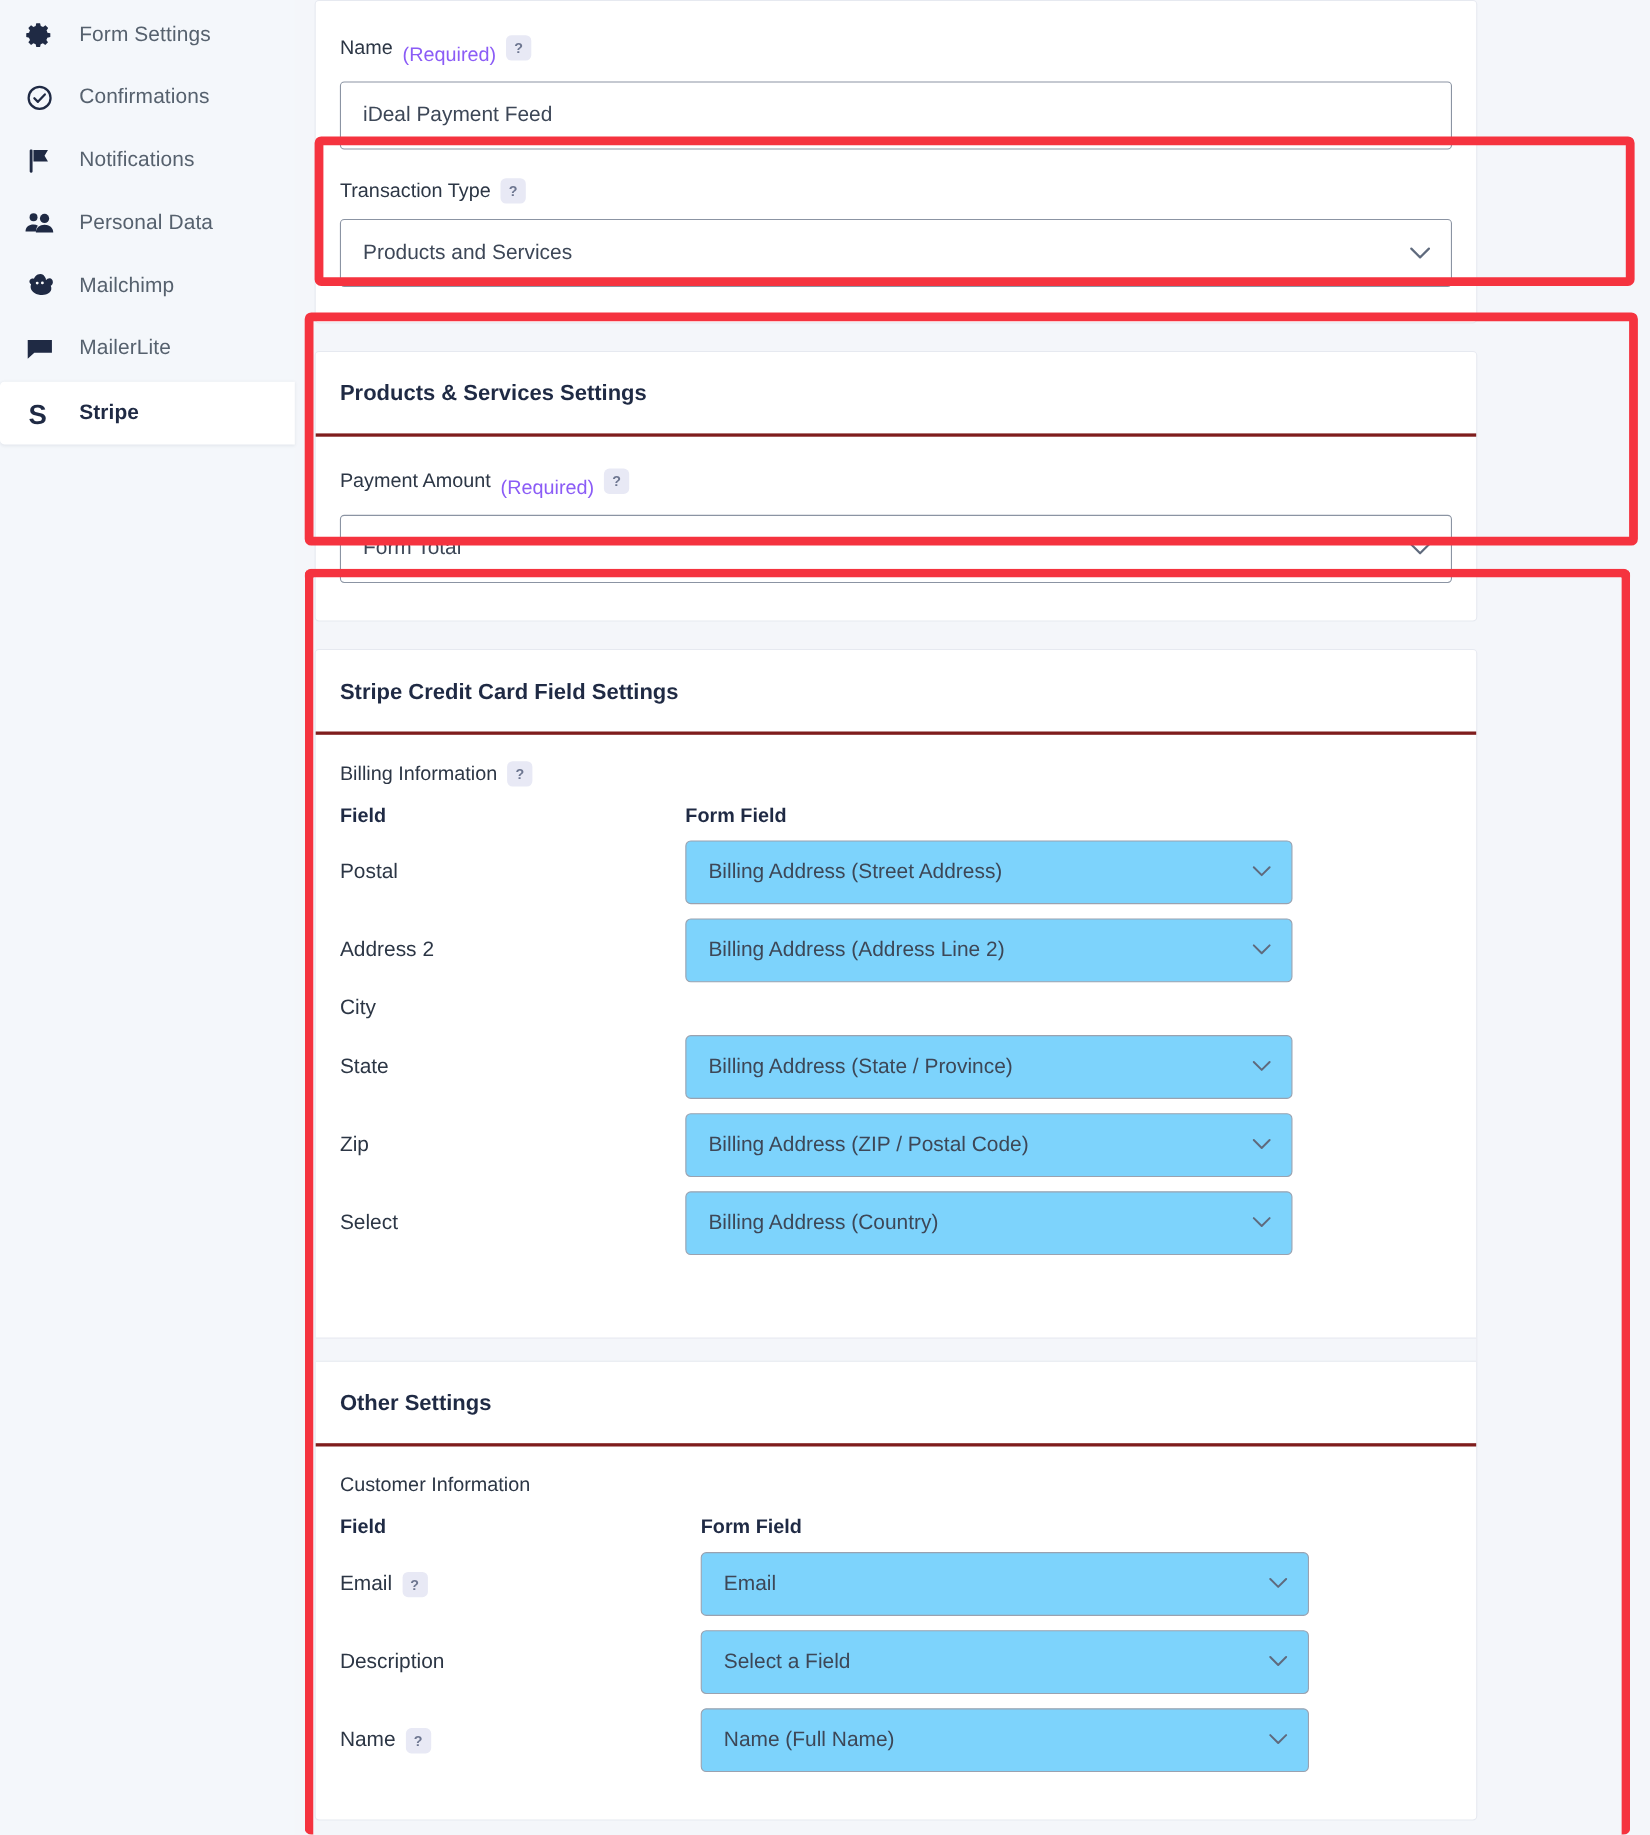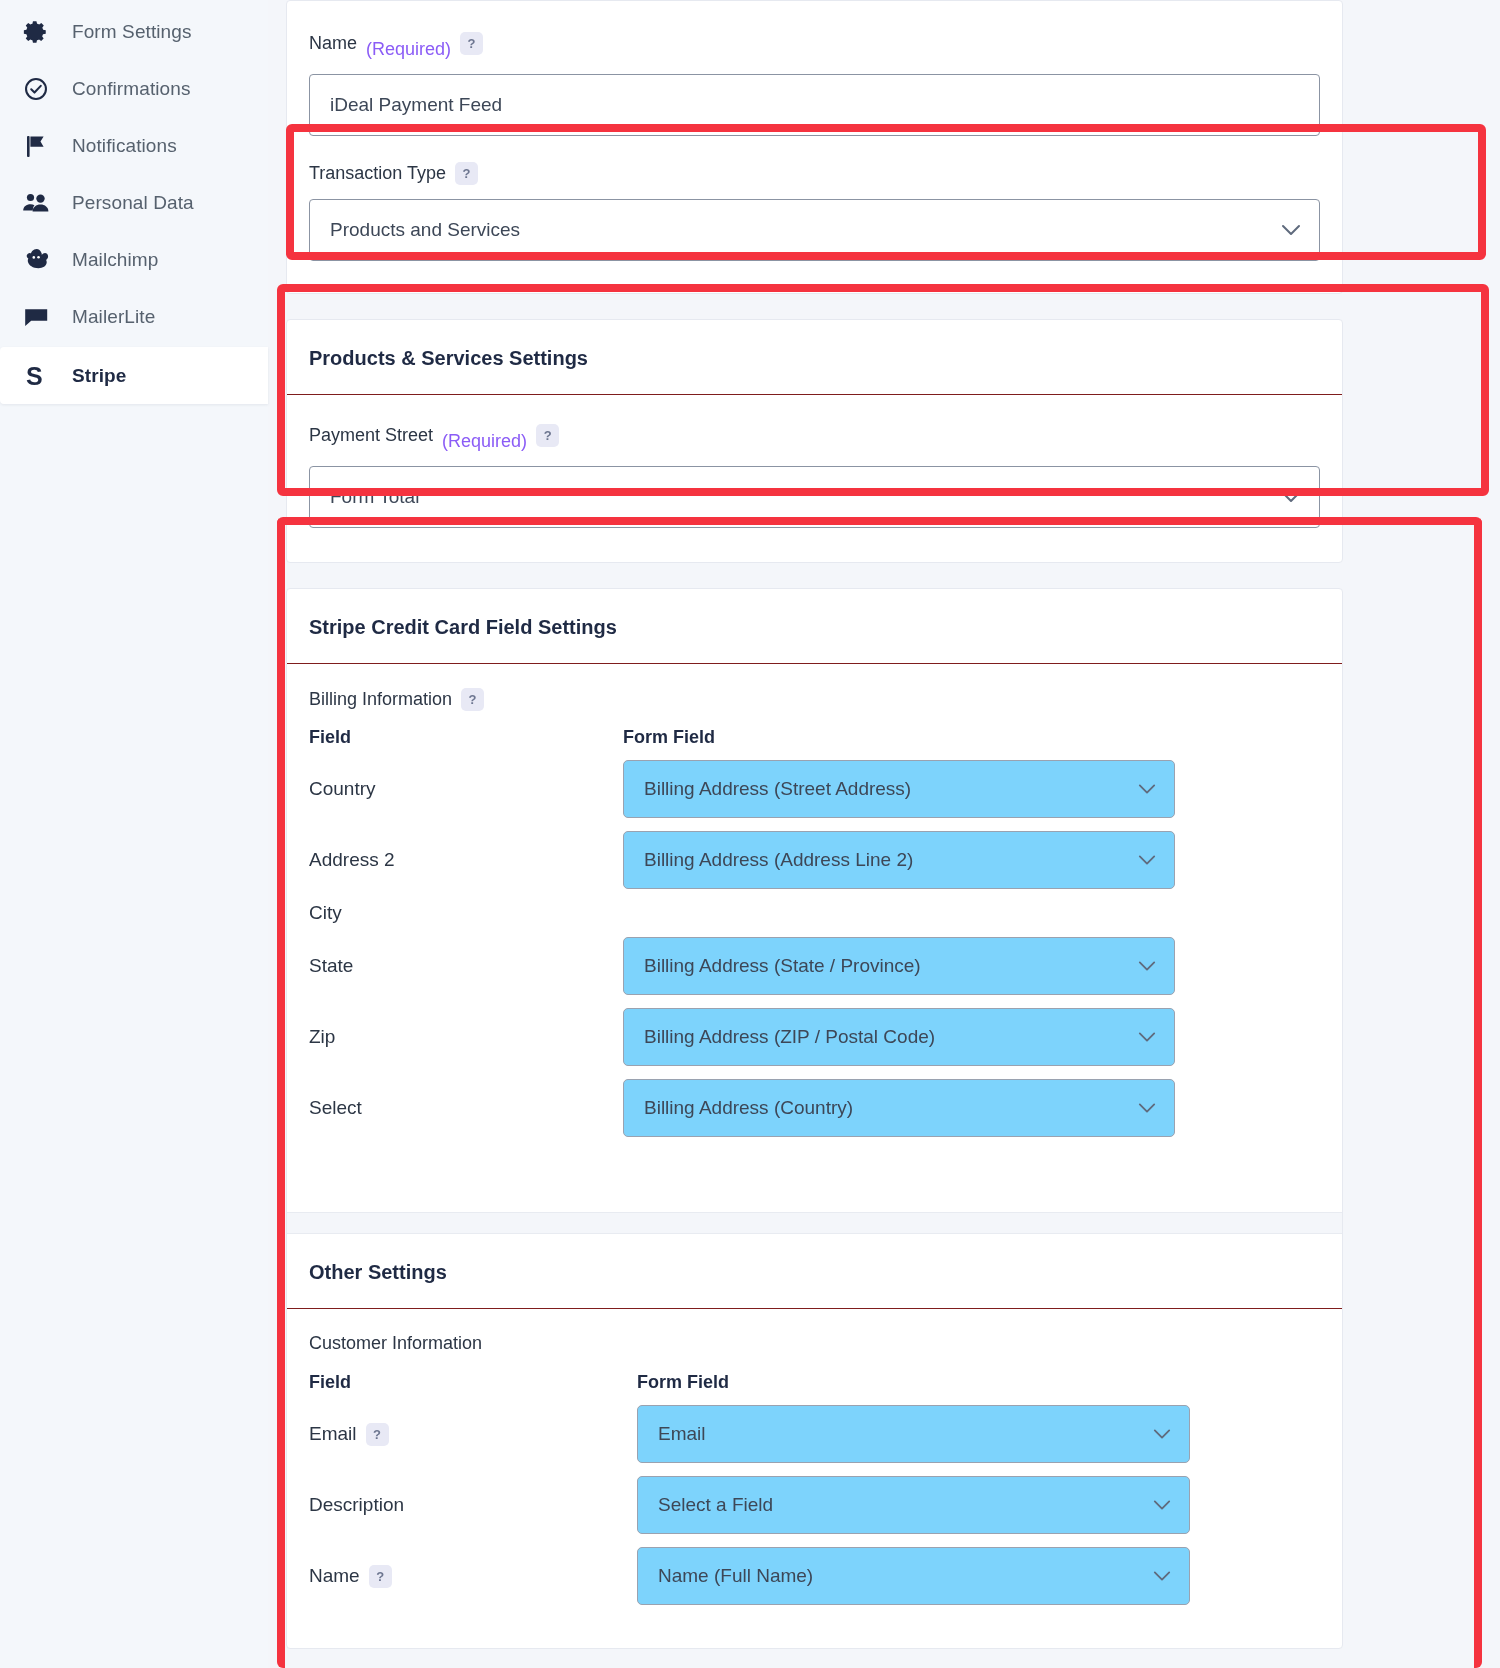--- a/index.html
+++ b/index.html
@@ -51,21 +51,21 @@
   }
   .card {
     background: #fff;
     border: 1px solid #e6e9f0;
     border-radius: 4px;
   }
   .card + .card { margin-top: 12px; }
 
   .card-head {
     padding: 27px 22px 24px 22px;
-    border-bottom: 1px solid #7f1d1d;
+    border-bottom: 3px solid #7f1d1d;
     font-size: 20px;
     color: #1f2a44;
     font-weight: bold;
   }
   .card-body { padding: 24px 22px 30px 22px; }
 
   .fld { margin-bottom: 4px; }
   .fld-label {
     font-size: 18px;
     color: #2c3645;
@@ -267,21 +267,21 @@
           </span>
         </div>
       </div>
     </section>
 
     <section class="card" style="margin-top:25px;">
       <div class="card-head">Products &amp; Services Settings</div>
       <div class="card-body">
         <div class="fld">
           <div class="fld-label">
-            <span>Payment Street</span>
+            <span>Payment Amount</span>
             <span class="req">(Required)</span>
             <span class="helpbadge">?</span>
           </div>
           <div class="selin">
             <span>Form Total</span>
             <span class="chev">
               <svg width="20" height="13" viewBox="0 0 20 13" fill="none" stroke="#5f6a7d" stroke-width="2" stroke-linecap="round" stroke-linejoin="round">
                   <path d="M2 2.5l8 8 8-8"></path>
                 </svg>
             </span>
@@ -298,21 +298,21 @@
           <span>Billing Information</span>
           <span class="helpbadge">?</span>
         </div>
 
         <div class="grid-head">
           <span class="col-a">Field</span>
           <span>Form Field</span>
         </div>
 
         <div class="grid-row">
-          <span class="col-a row-label">Country</span>
+          <span class="col-a row-label">Postal</span>
           <div class="sel-sm">
             <span>Billing Address (Street Address)</span>
             <span class="chev"><svg width="18" height="12" viewBox="0 0 20 13" fill="none" stroke="#5f6a7d" stroke-width="2" stroke-linecap="round" stroke-linejoin="round">
                   <path d="M2 2.5l8 8 8-8"></path>
                 </svg></span>
           </div>
         </div>
 
         <div class="grid-row">
           <span class="col-a row-label">Address 2</span>

